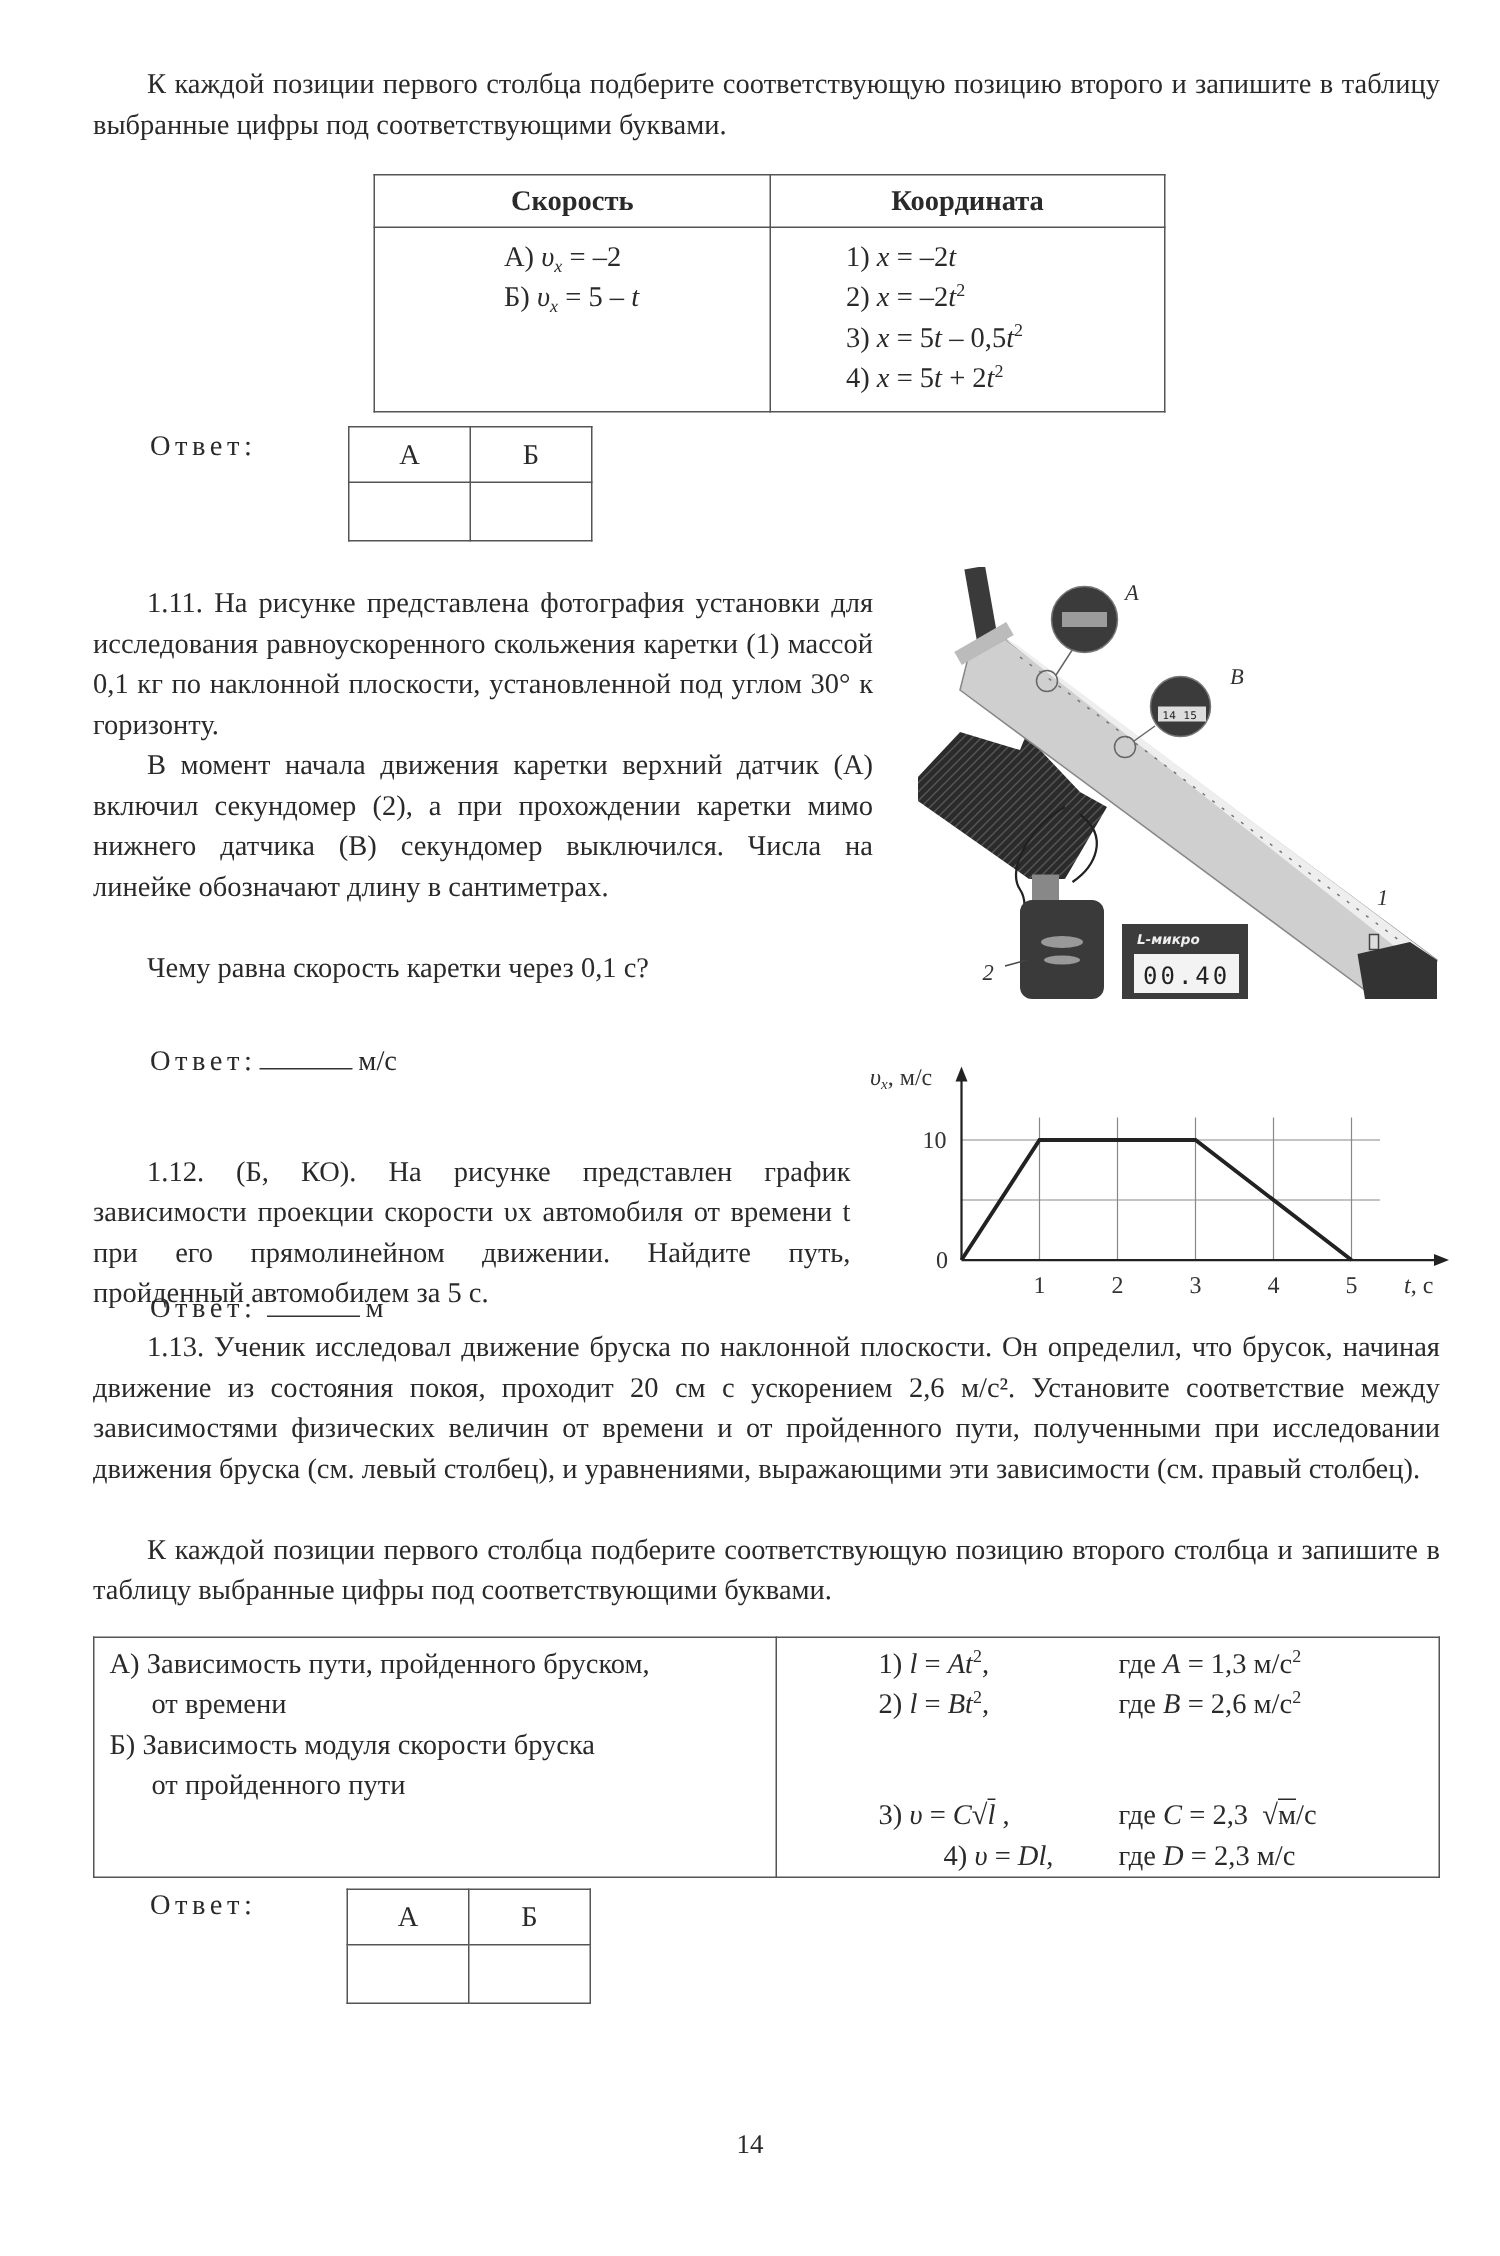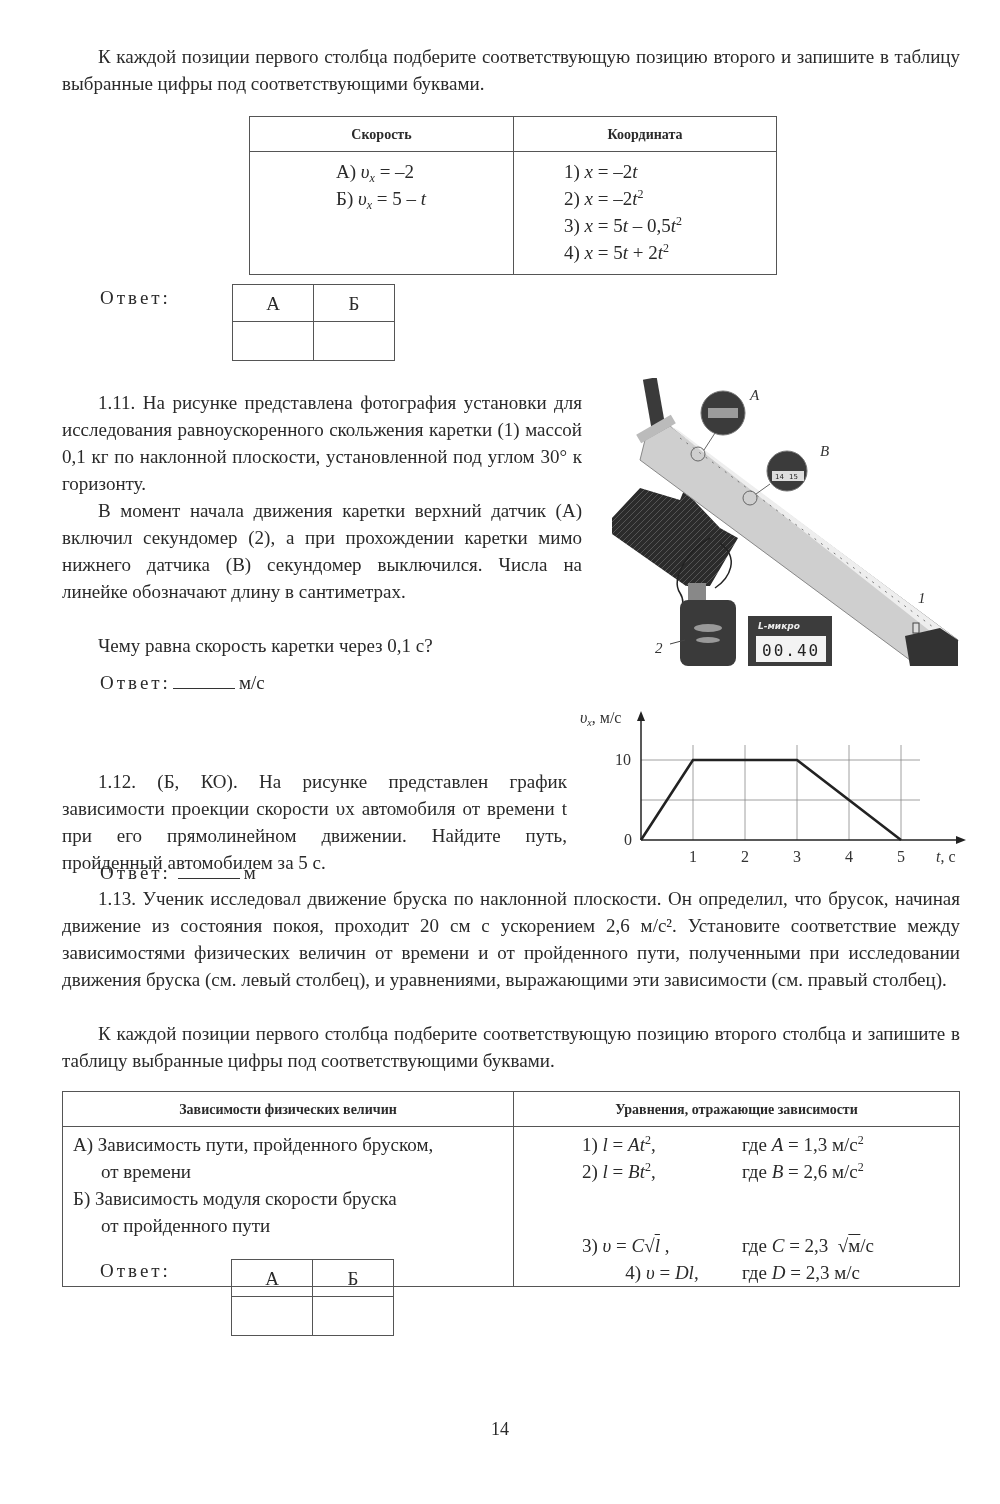--- a/index.html
+++ b/index.html
@@ -9,21 +9,21 @@
     color: #2a2a2a; font-size: 19px; line-height: 27px;
   }
   .abs { position: absolute; }
   .para { text-align: justify; margin: 0; }
   .indent { text-indent: 36px; }
   i, .it { font-style: italic; }
   sub { font-size: 12px; vertical-align: -4px; line-height: 0; }
   sup { font-size: 12px; vertical-align: 7px; line-height: 0; }
   table.t { border-collapse: collapse; position: absolute; }
   table.t td, table.t th { border: 1.5px solid #555; padding: 0; vertical-align: top; }
-  table.t th { font-weight: bold; font-size: 14px; height: 34px; vertical-align: middle; text-align: center; }
+  table.t th { font-weight: bold; font-size: 19px; height: 34px; vertical-align: middle; text-align: center; }
   .answer-label { letter-spacing: 3px; }
   table.ans { border-collapse: collapse; position: absolute; }
   table.ans td { border: 1.5px solid #555; width: 78px; height: 34px; text-align: center; vertical-align: middle; font-size: 19px; }
   table.ans tr.blank td { height: 36px; }
   .blank-line { display: inline-block; width: 62px; border-bottom: 1.5px solid #333; height: 18px; vertical-align: baseline; margin: 0 4px 0 2px; }
   .photo { position: absolute; left: 600px; top: 378px; width: 360px; height: 288px; }
   .graph { position: absolute; left: 570px; top: 705px; width: 400px; height: 165px; }
   .page-number { position: absolute; left: 0; width: 1000px; top: 1416px; text-align: center; font-size: 18px; }
   .rline { display: block; white-space: nowrap; }
 </style>
@@ -67,21 +67,21 @@
   <tr class="blank">
     <td></td>
     <td></td>
   </tr>
 </tbody>
   </table>
 
 <p class="abs para indent" style="left:62px; top:389px; width:520px;">1.11. На рисунке представлена фотография установки для исследования равноускоренного скольжения каретки (1) массой 0,1 кг по наклонной плоскости, установленной под углом 30° к горизонту.</p>
 <p class="abs para indent" style="left:62px; top:497px; width:520px;">В момент начала движения каретки верхний датчик (A) включил секундомер (2), а при прохождении каретки мимо нижнего датчика (B) секундомер выключился. Числа на линейке обозначают длину в сантиметрах.</p>
 <p class="abs para indent" style="left:62px; top:632px; width:520px;">Чему равна скорость каретки через 0,1 с?</p>
-<div class="abs" style="left:100px; top:669px;text-align:right;">
+<div class="abs" style="left:100px; top:694px;text-align:right;">
   <span class="answer-label">Ответ:</span><span class="blank-line"></span><span>м/с</span>
 </div>
 
 <svg class="photo" viewBox="0 0 360 288">
   <defs>
     <pattern id="weave" width="6" height="6" patternUnits="userSpaceOnUse">
       <rect width="6" height="6" fill="#2b2b2b"></rect>
       <path d="M0 6 L6 0 M-1 1 L1 -1 M5 7 L7 5" stroke="#555" stroke-width="1"></path>
     </pattern>
   </defs>
@@ -172,24 +172,20 @@
     <text x="327" y="157">5</text>
     <text x="366" y="157"><tspan font-style="italic">t</tspan>, с</text>
   </g>
 </svg>
 
 <p class="abs para indent" style="left:62px; top:885px; width:898px;">1.13. Ученик исследовал движение бруска по наклонной плоскости. Он определил, что брусок, начиная движение из состояния покоя, проходит 20 см с ускорением 2,6 м/с². Установите соответствие между зависимостями физических величин от времени и от пройденного пути, полученными при исследовании движения бруска (см. левый столбец), и уравнениями, выражающими эти зависимости (см. правый столбец).</p>
 <p class="abs para indent" style="left:62px; top:1020px; width:898px;">К каждой позиции первого столбца подберите соответствующую позицию второго столбца и запишите в таблицу выбранные цифры под соответствующими буквами.</p>
 
 <table class="t" style="left:62px; top:1091px; width:898px;">
   <tbody>
-      <tr>
-    <th style="width:450px;">Зависимости физических величин</th>
-    <th>Уравнения, отражающие зависимости</th>
-  </tr>
   <tr>
     <td style="height:110px; padding:4px 0 0 10px;margin-top:11px;">
       <div>
         <span class="rline"><span>А)</span> <span>Зависимость пути, пройденного бруском,</span></span>
         <span class="rline" style="padding-left:28px;">от времени</span>
       </div>
       <div>
         <span class="rline"><span>Б)</span> <span>Зависимость модуля скорости бруска</span></span>
         <span class="rline" style="padding-left:28px;">от пройденного пути</span>
       </div>

